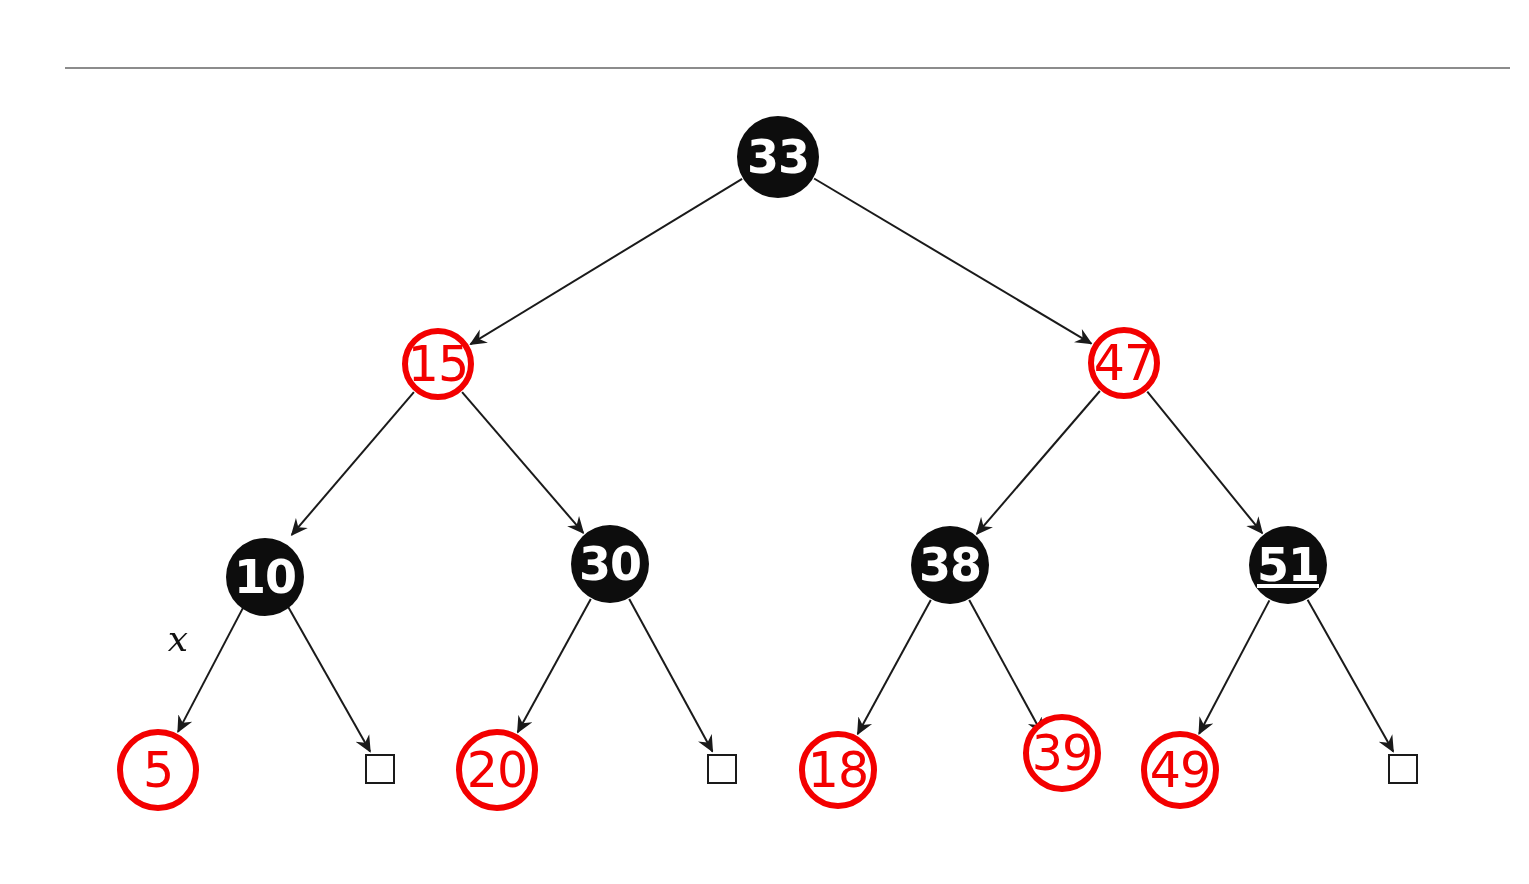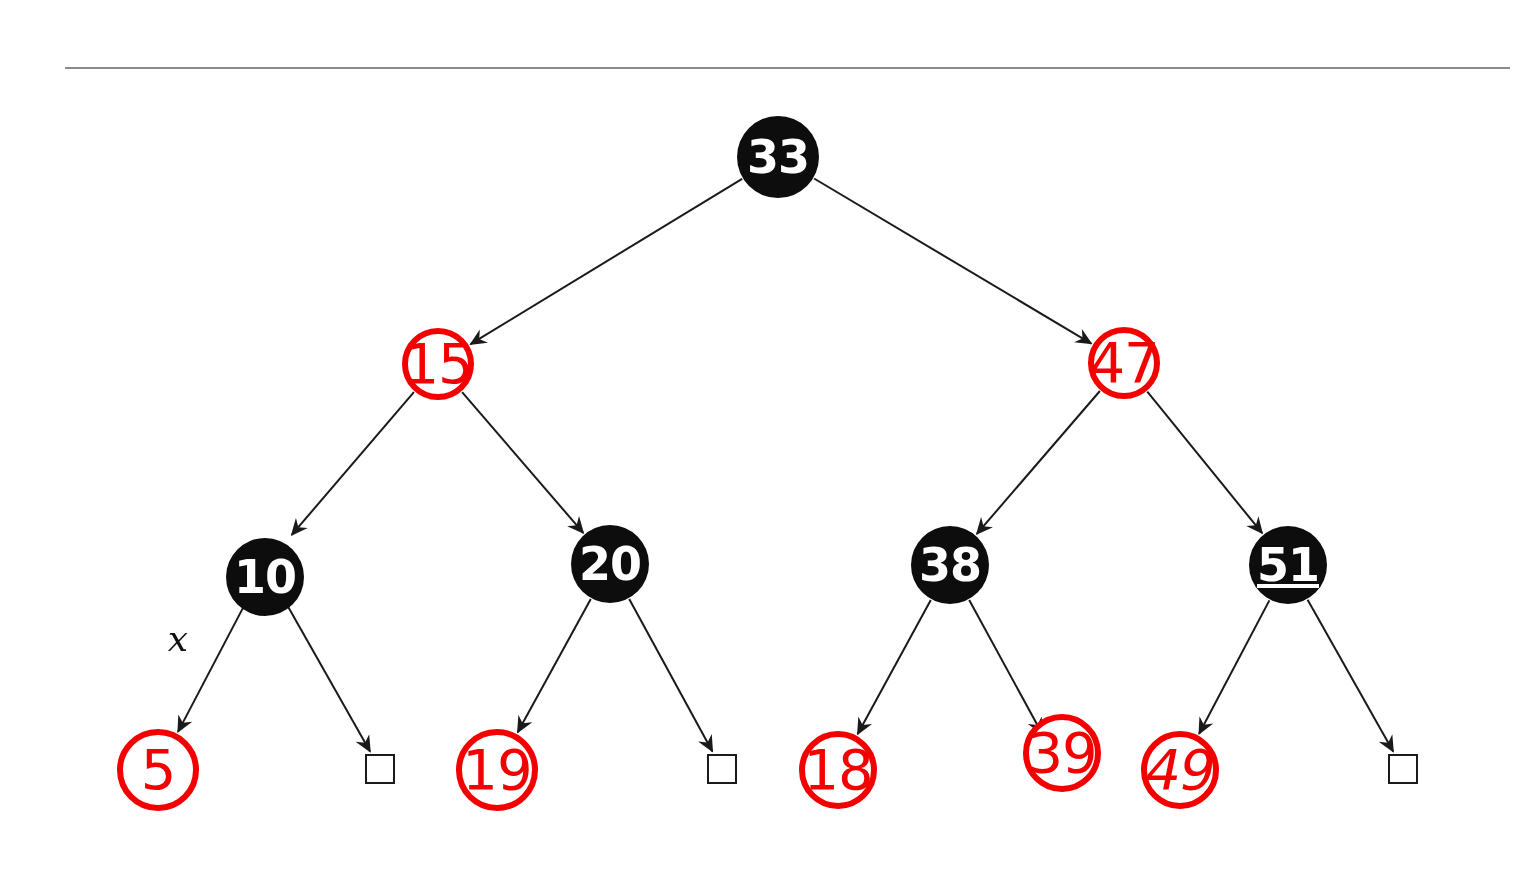--- a/index.html
+++ b/index.html
@@ -41,21 +41,21 @@
     font-weight: bold;
     font-size: 46px;
     font-family: "DejaVu Sans", sans-serif;
   }
   .node.red {
     border-radius: 50%;
     background: #ffffff;
     border: 6px solid var(--red, #f30000);
     color: var(--red, #f30000);
     font-weight: normal;
-    font-size: 56px;
+    font-size: 49px;
     font-family: "DejaVu Sans", sans-serif;
   }
   .node.nil {
     background: #ffffff;
     border: 2px solid var(--edge, #1a1a1a);
     border-radius: 0;
   }
   .node-label {
     line-height: 1;
     letter-spacing: -1px;
@@ -104,42 +104,42 @@
       <div class="node red" style="left: 438px; top: 364px; width: 72px; height: 72px;">
         <span class="node-label">15</span>
       </div>
       <div class="node red" style="left: 1124px; top: 363px; width: 72px; height: 72px;">
         <span class="node-label">47</span>
       </div>
       <div class="node black" style="left: 265px; top: 577px; width: 78px; height: 78px;">
         <span class="node-label">10</span>
       </div>
       <div class="node black" style="left: 610px; top: 564px; width: 78px; height: 78px;">
-        <span class="node-label">20</span>
+        <span class="node-label">30</span>
       </div>
       <div class="node black" style="left: 950px; top: 565px; width: 78px; height: 78px; justify-content: center;">
         <span class="node-label">38</span>
       </div>
       <div class="node black" style="left: 1288px; top: 565px; width: 78px; height: 78px; text-decoration: underline;">
         <span class="node-label">51</span>
       </div>
       <div class="node red" style="left: 158px; top: 770px; width: 82px; height: 82px;">
         <span class="node-label">5</span>
       </div>
       <div class="node nil" style="left: 380px; top: 769px; width: 30px; height: 30px;"></div>
       <div class="node red" style="left: 497px; top: 770px; width: 82px; height: 82px;">
-        <span class="node-label">19</span>
+        <span class="node-label">20</span>
       </div>
       <div class="node nil" style="left: 722px; top: 769px; width: 30px; height: 30px;"></div>
       <div class="node red" style="left: 838px; top: 770px; width: 78px; height: 78px;">
         <span class="node-label">18</span>
       </div>
       <div class="node red" style="left: 1062px; top: 753px; width: 78px; height: 78px;">
         <span class="node-label">39</span>
       </div>
-      <div class="node red" style="left: 1180px; top: 770px; width: 78px; height: 78px; font-style: italic;">
+      <div class="node red" style="left: 1180px; top: 770px; width: 78px; height: 78px;">
         <span class="node-label">49</span>
       </div>
       <div class="node nil" style="left: 1403px; top: 769px; width: 30px; height: 30px;"></div>
     </div>
 
   <div id="edge-annotation" style="left: 178px; top: 638px;">x</div>
 </div>
 
 </body></html>

